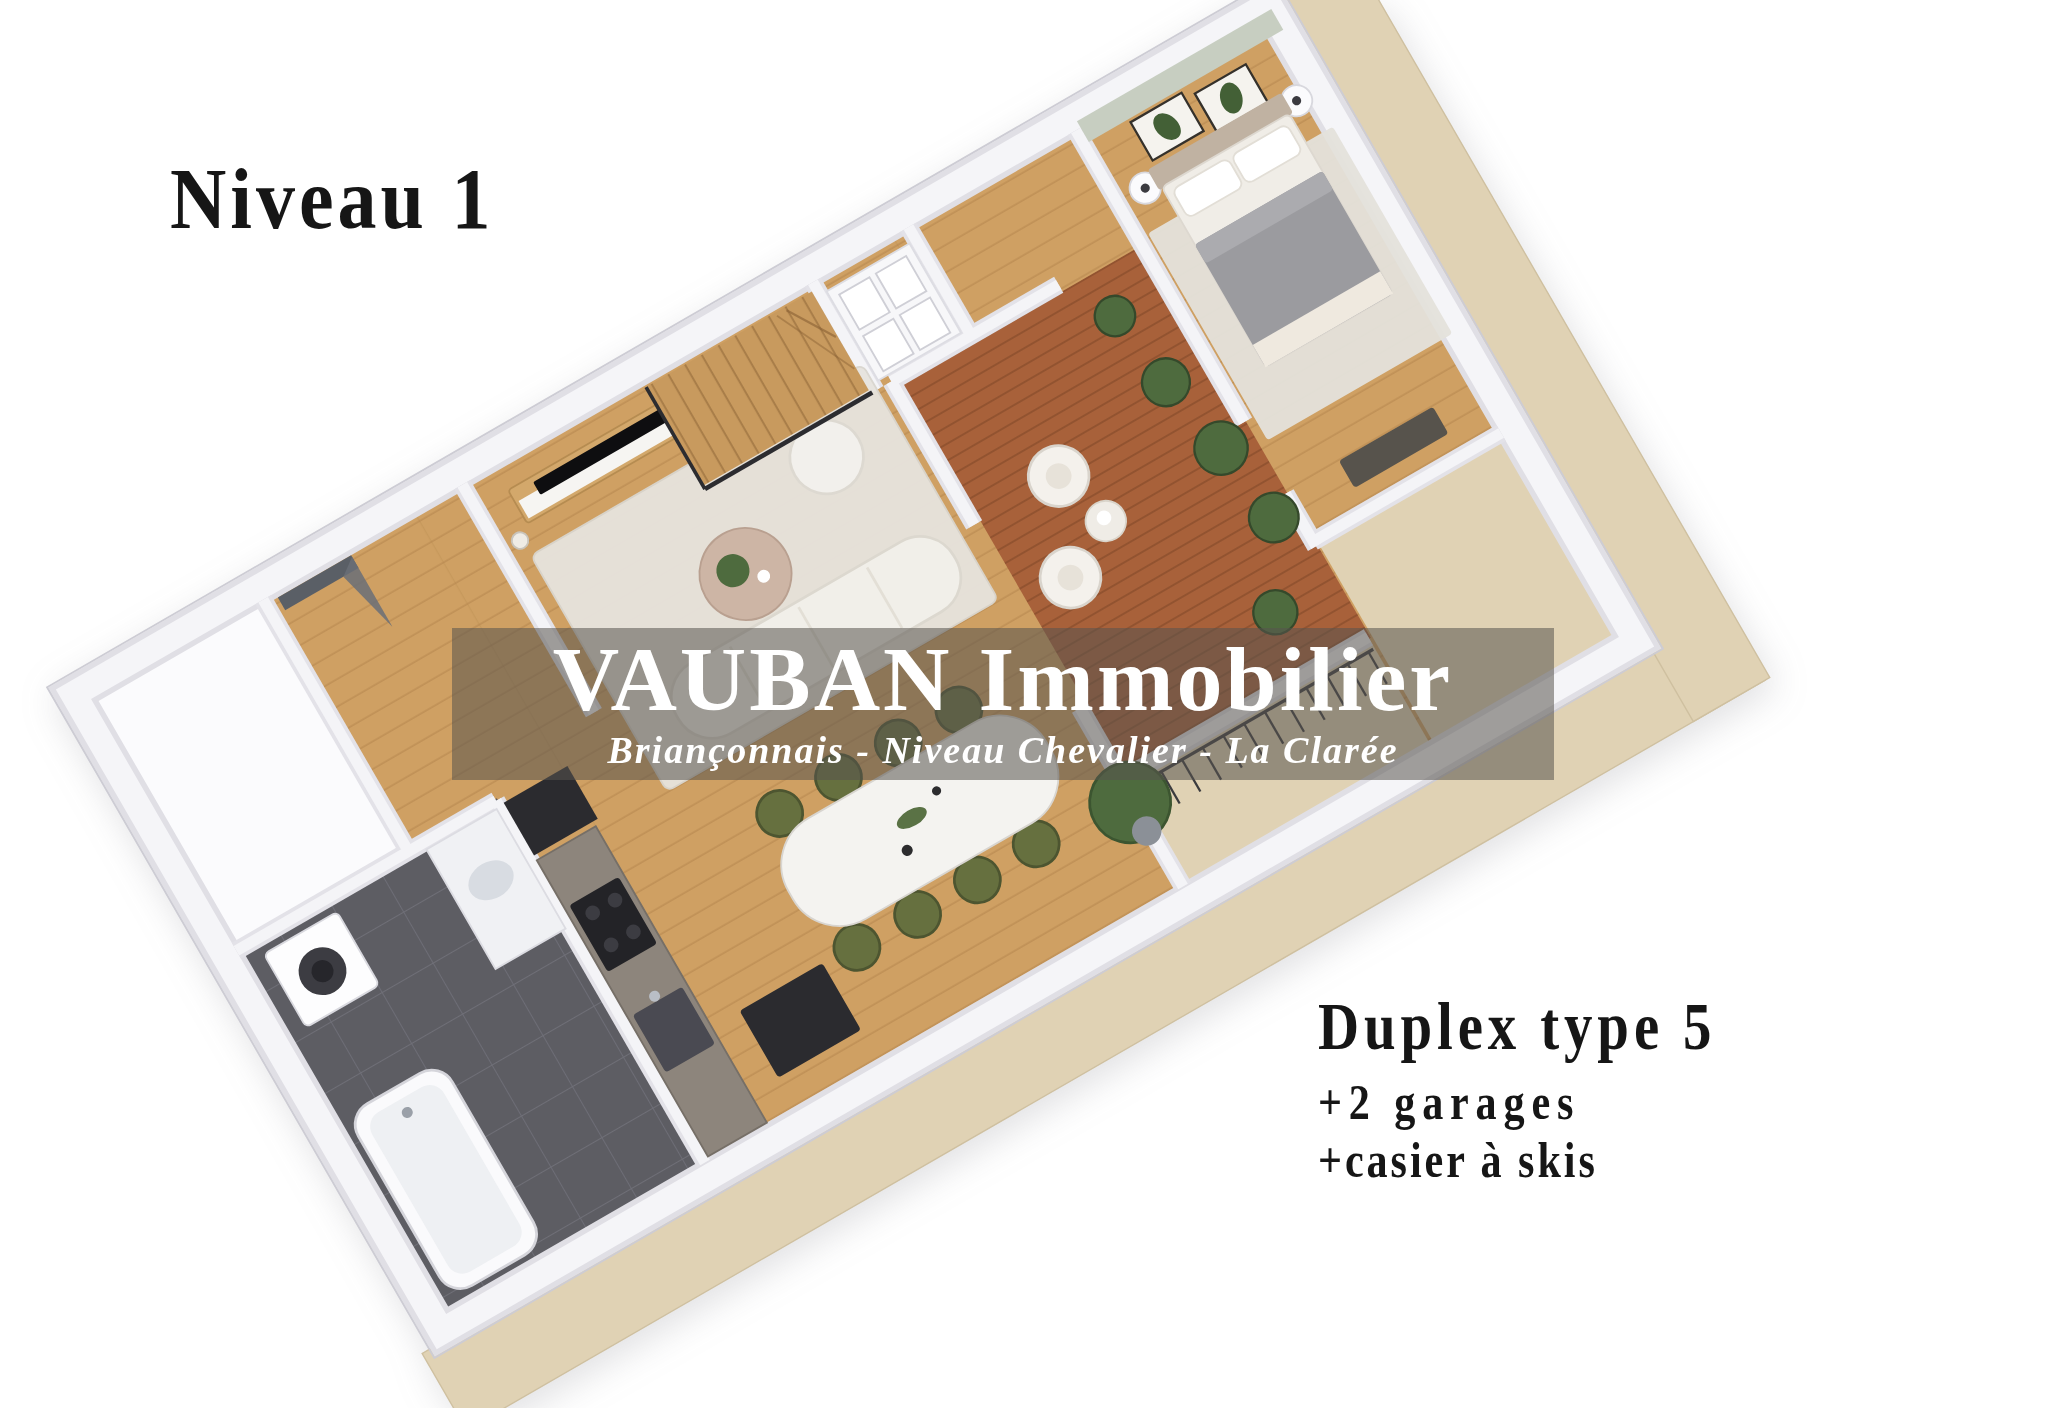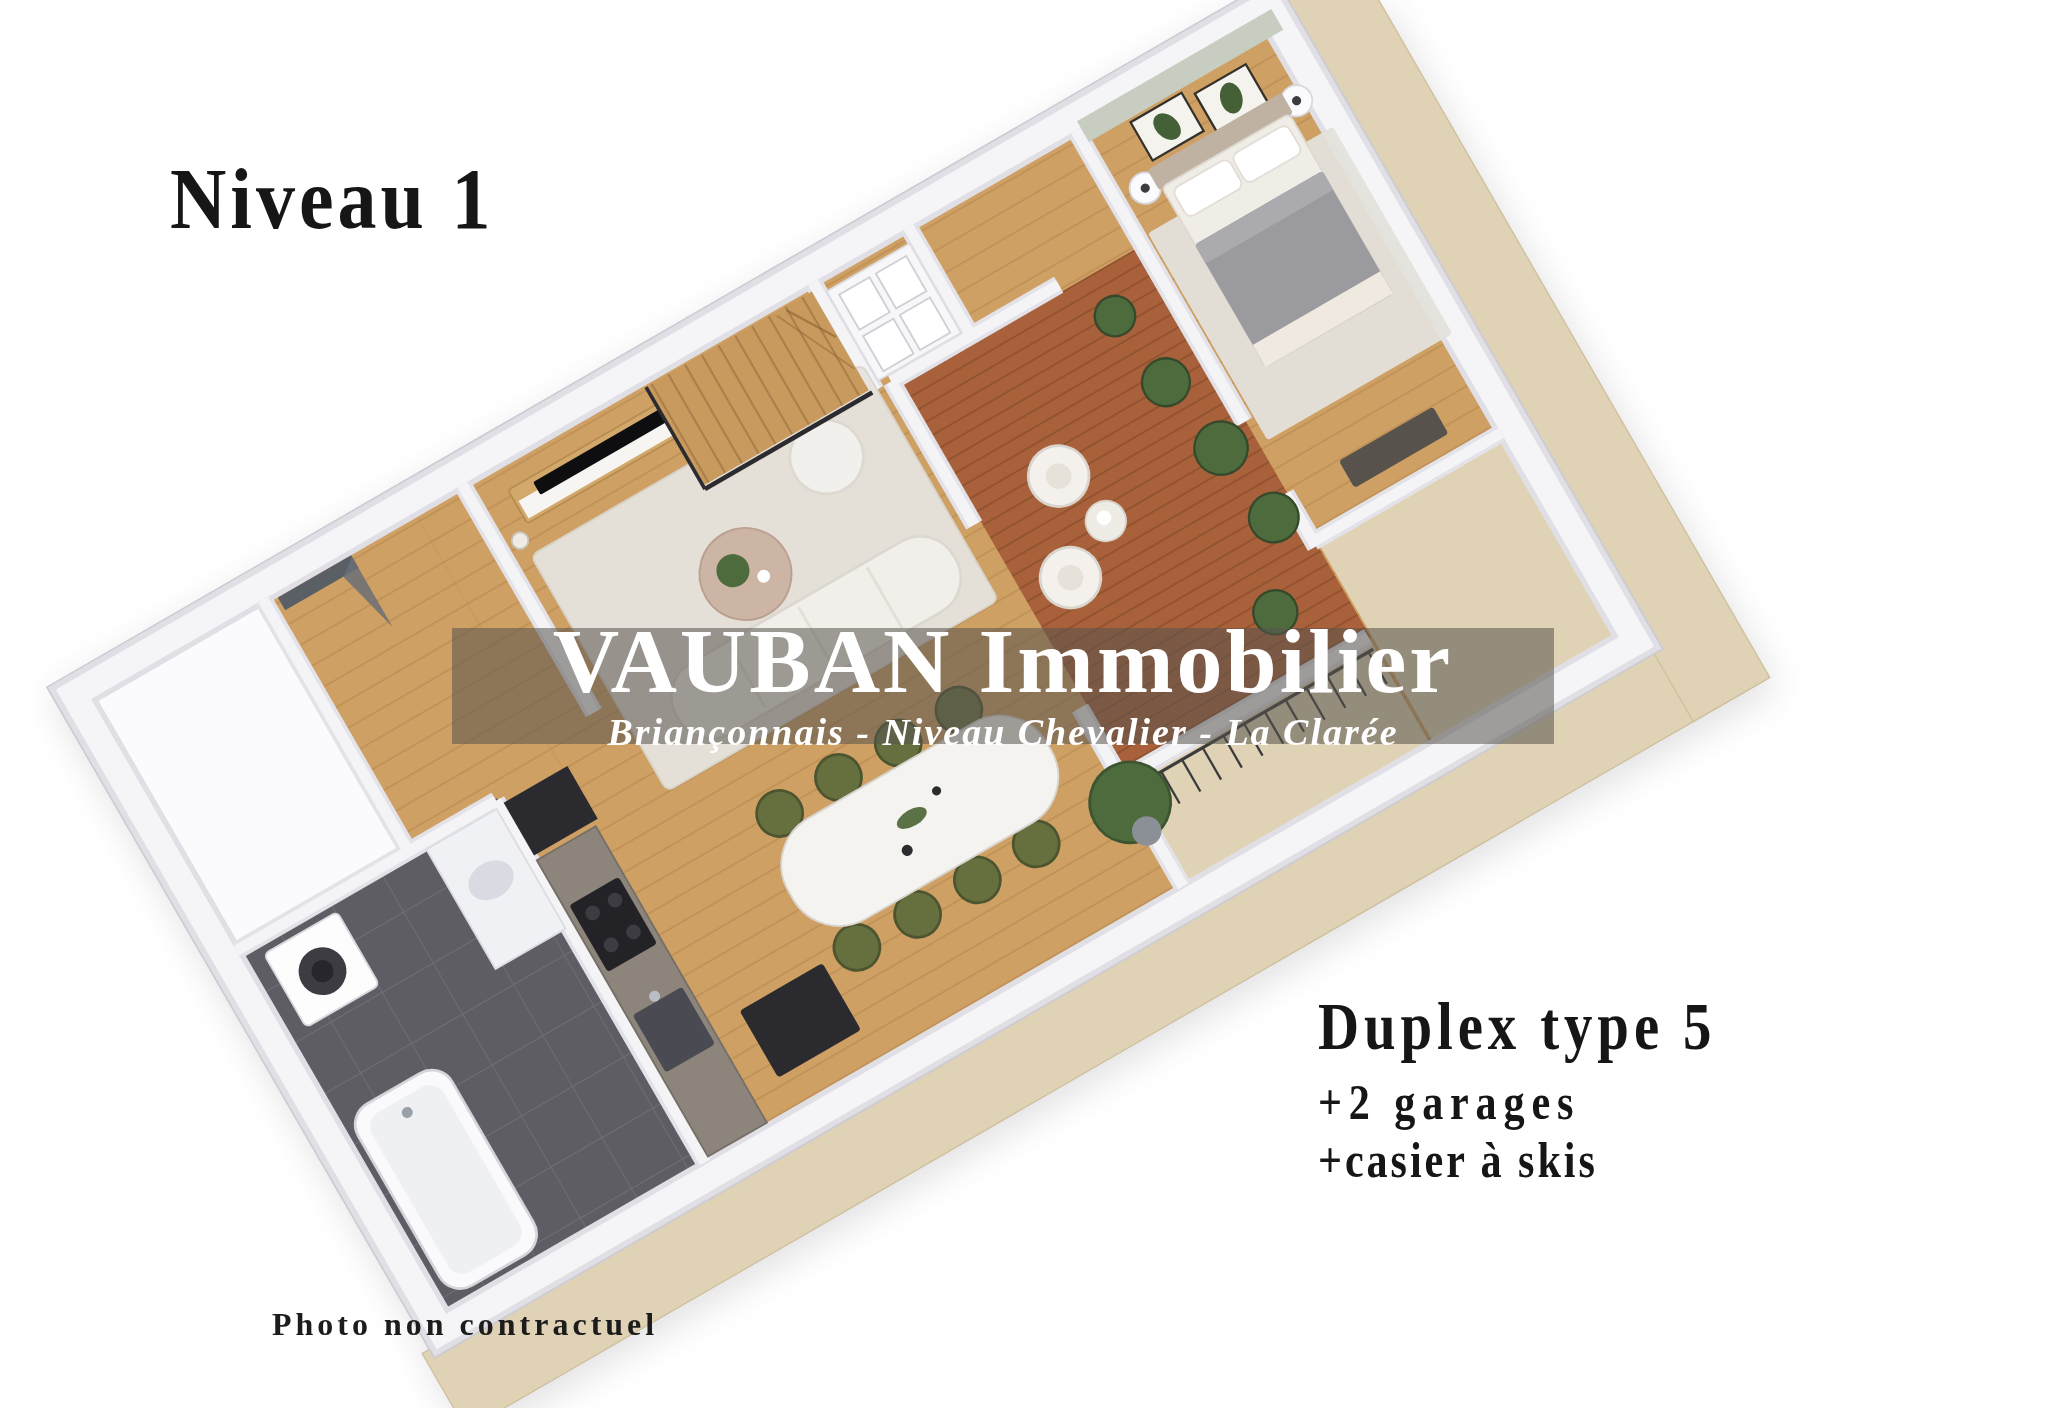--- a/index.html
+++ b/index.html
@@ -1,21 +1,21 @@
 <!DOCTYPE html>
 <html><head>
 <meta charset="utf-8">
 <style>
   html,body{margin:0;padding:0;background:#ffffff;}
   #stage{position:relative;width:2048px;height:1408px;overflow:hidden;background:#ffffff;
          font-family:Liberation Serif, serif;}
   #plan-svg{position:absolute;left:0;top:0;filter:drop-shadow(6px 10px 18px rgba(90,90,100,.18));}
   .txt{position:absolute;color:#161616;font-weight:700;white-space:nowrap;}
   #level-label{left:170px;top:150px;font-size:78px;letter-spacing:4px;transform:scale(1,1.1);transform-origin:left top;}
-  #watermark{position:absolute;left:452px;top:628px;width:1102px;height:116px;
+  #watermark{position:absolute;left:452px;top:628px;width:1102px;height:152px;
              background:rgba(88,84,79,.55);display:flex;flex-direction:column;
              align-items:center;justify-content:center;z-index:5;}
   #watermark-title{color:#fff;font-weight:700;font-size:92px;line-height:.95;letter-spacing:3px;white-space:nowrap;}
   #watermark-subtitle{color:#fff;font-weight:700;font-style:italic;font-size:38px;letter-spacing:2px;margin-top:4px;white-space:nowrap;}
   #unit-block{left:1318px;top:992px;transform:scale(.98,1.18);transform-origin:left top;z-index:6;}
   #unit-title{font-size:58px;letter-spacing:5px;line-height:1;}
   #unit-extra-garages{font-size:43px;letter-spacing:7px;line-height:1;margin-top:14px;}
   #unit-extra-ski{font-size:43px;letter-spacing:3px;line-height:1;margin-top:6px;}
   #disclaimer{left:272px;top:1306px;font-size:32px;letter-spacing:4px;color:#1c1c1c;}
 </style>
@@ -236,14 +236,13 @@
     <div id="watermark-title">VAUBAN Immobilier</div>
     <div id="watermark-subtitle">Briançonnais - Niveau Chevalier - La Clarée</div>
   </div>
 
   <div id="unit-block" class="txt">
     <div id="unit-title">Duplex type 5</div>
     <div id="unit-extra-garages">+2 garages</div>
     <div id="unit-extra-ski">+casier à skis</div>
   </div>
 
-  <div id="disclaimer" class="txt">Photo non contractuel</div>
 </div>
 
 </body></html>

